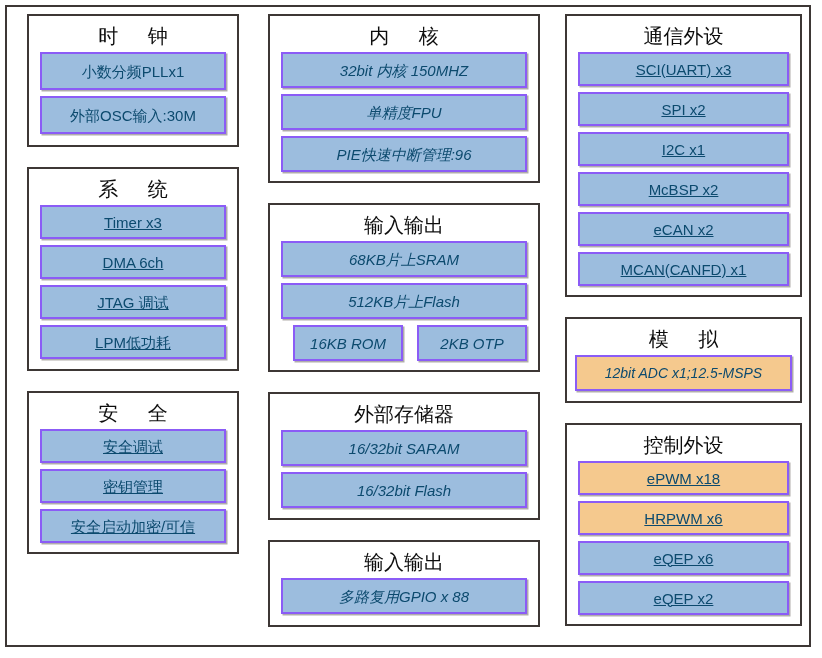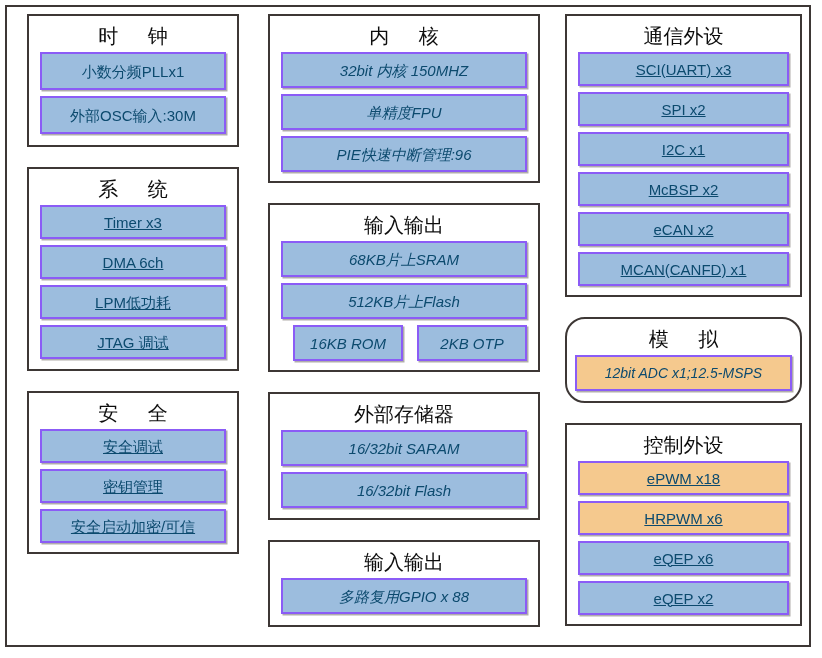--- a/index.html
+++ b/index.html
@@ -105,21 +105,21 @@
   }
   .split-row:last-child { margin-bottom: 0; margin-left: 12px; }
   .split-row .block {
     width: 110px;
     margin-bottom: 0;
   }
 
   
   .section.sec-clock   { padding-bottom: 11px; }
   .section.sec-system  { padding-bottom: 10px; }
-  .section.sec-analog  { padding: 6px 8px 10px 8px; border-radius: 20px; }
+  .section.sec-analog  { padding: 6px 8px 10px 8px; }
   .section.sec-analog .block { font-size: 14px; }
   .section.sec-io      { padding-bottom: 11px; }
   .section.sec-extmem  { padding-bottom: 10px; }
 </style>
 </head>
 <body>
 
 <div class="page-frame"></div>
 
 <div class="columns">
@@ -129,22 +129,22 @@
     <div class="section sec-clock">
       <div class="section-title spaced">时 钟</div>
       <div class="block blue h38">小数分频PLLx1</div>
       <div class="block blue h38">外部OSC输入:30M</div>
     </div>
 
     <div class="section sec-system">
       <div class="section-title spaced">系 统</div>
       <div class="block blue h34">Timer x3</div>
       <div class="block blue h34">DMA 6ch</div>
+      <div class="block blue h34">JTAG 调试</div>
       <div class="block blue h34">LPM低功耗</div>
-      <div class="block blue h34">JTAG 调试</div>
     </div>
 
     <div class="section sec-security">
       <div class="section-title spaced">安 全</div>
       <div class="block blue h34">安全调试</div>
       <div class="block blue h34">密钥管理</div>
       <div class="block blue h34">安全启动加密/可信</div>
     </div>
 
   </div>

